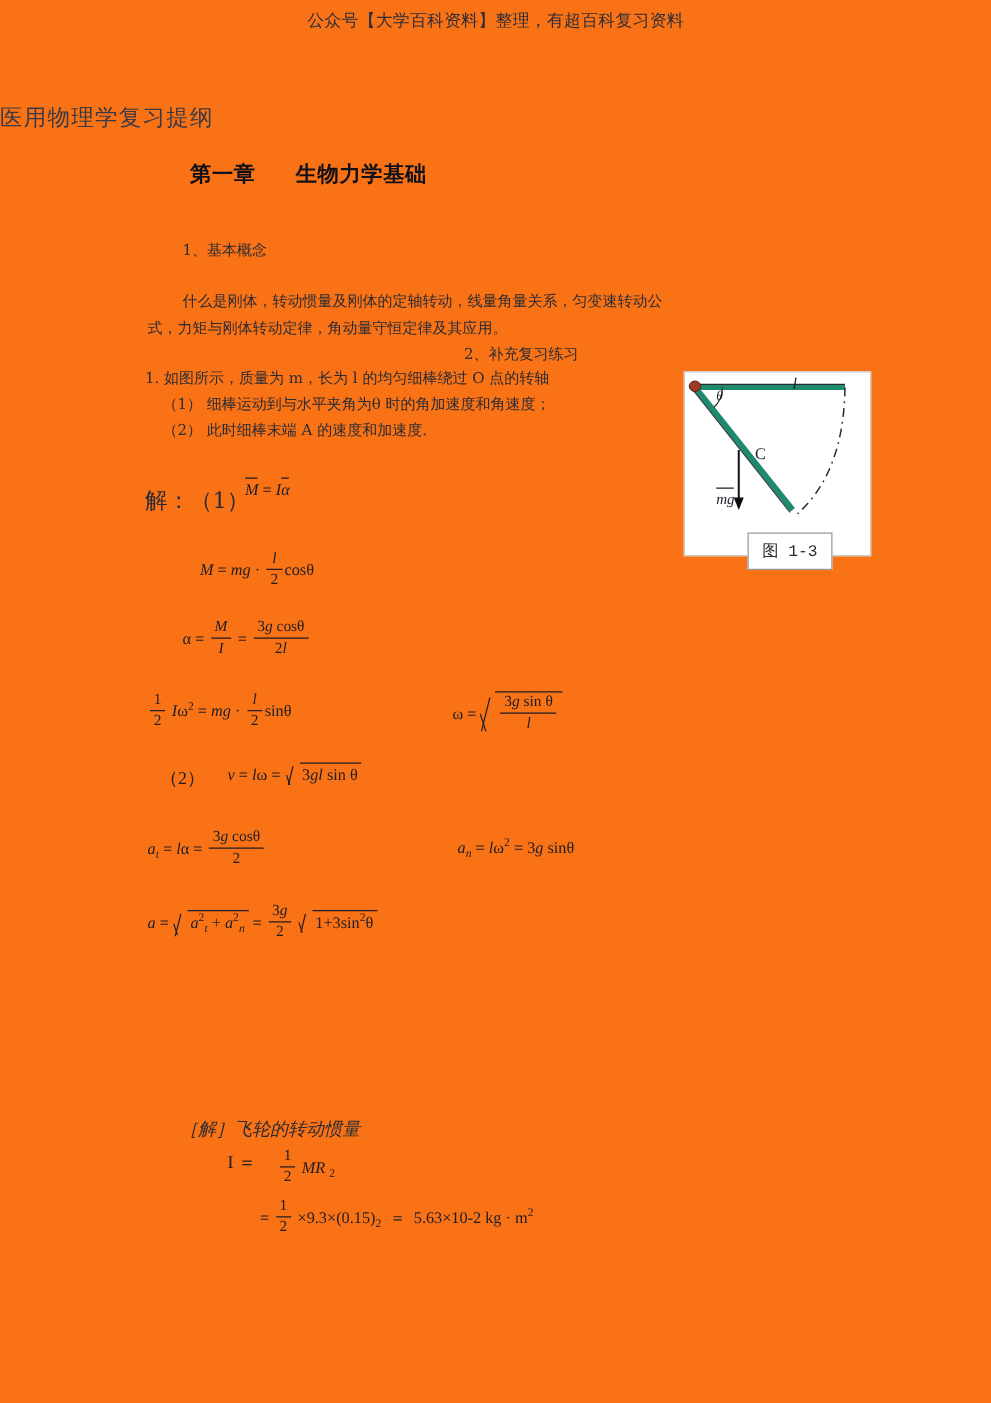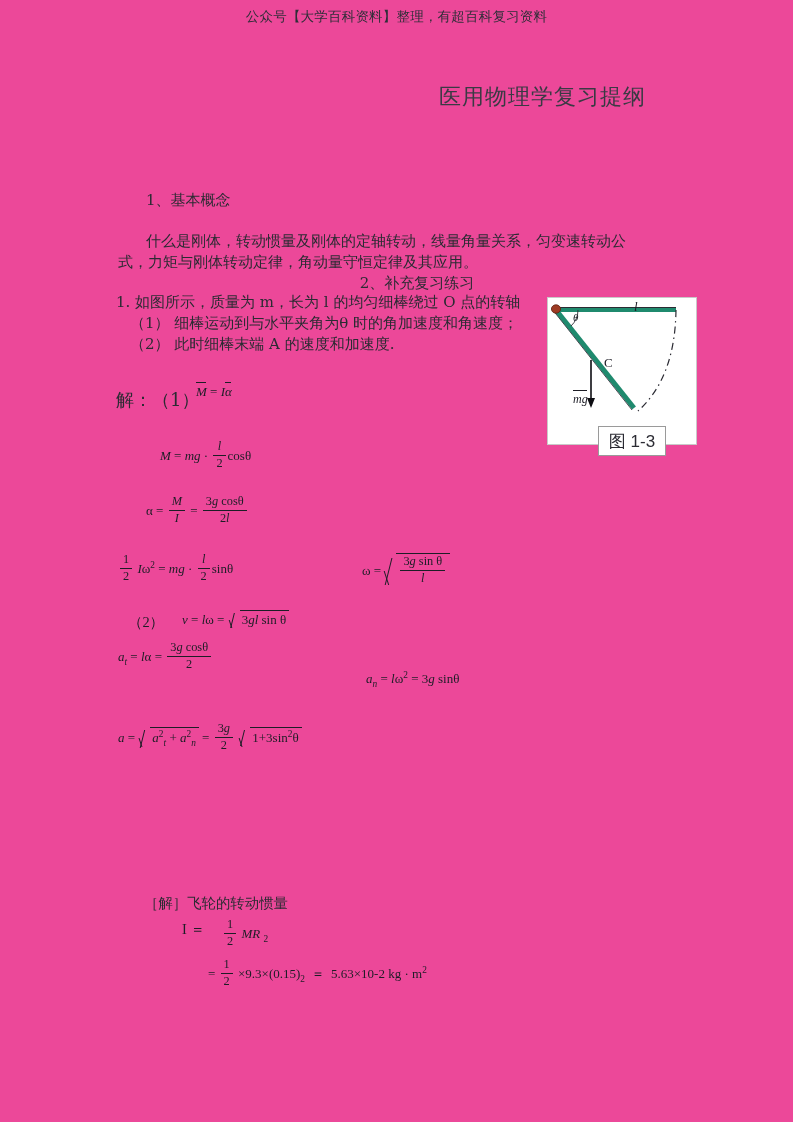--- a/index.html
+++ b/index.html
@@ -13,21 +13,21 @@
     position: relative;
     font-family: "Liberation Serif", "DejaVu Serif", serif;
     color: #2b2b33;
     overflow: hidden;
   }
 
   .page {
     position: relative;
     width: 793px;
     height: 1122px;
-    background: #ec4899;
+    background: #f97316;
   }
 
   
   .wm-header {
     position: absolute;
     top: 8px;
     left: 0;
     width: 793px;
     text-align: center;
     font-family: "DejaVu Serif", "Liberation Serif", serif;
@@ -36,44 +36,44 @@
     color: #2e2e38;
     white-space: nowrap;
   }
 
   
   .doc-title {
     position: absolute;
     top: 82px;
     left: 0;
     width: 646px;
-    text-align: right;
-    font-family: "DejaVu Serif", "Liberation Serif", serif;
-    font-size: 22px;
+    text-align: left;
+    font-family: "DejaVu Serif", "Liberation Serif", serif;
+    font-size: 18px;
     color: #3a3a44;
     letter-spacing: 1px;
   }
 
   .chapter-head {
     position: absolute;
     top: 128px;
     left: 152px;
     font-family: "DejaVu Sans", "Liberation Sans", sans-serif;
     font-size: 17px;
     font-weight: bold;
     color: #101018;
     letter-spacing: 0.5px;
     white-space: pre;
   }
 
   
   .body-block {
     position: absolute;
     font-family: "DejaVu Serif", "Liberation Serif", serif;
-    font-size: 15px;
+    font-size: 12px;
     line-height: 21px;
     color: #2b2b33;
   }
 
   #concepts { top: 190px; left: 118px; width: 570px; }
   #concepts .l1 { text-indent: 28px; }
   #concepts .l2 { text-indent: 28px; margin-top: 20px; }
   #concepts .l4 { text-indent: 28px; text-align: center; }
 
   #prob1 { top: 292px; left: 116px; width: 430px; }
@@ -89,20 +89,21 @@
     font-family: "DejaVu Serif", "Liberation Serif", serif;
     font-size: 18px;
   }
 
   .solve2-label {
     position: absolute;
     top: 894px;
     left: 144px;
     font-family: "DejaVu Serif", "Liberation Serif", serif;
     font-size: 14.4px;
+    font-style: italic;
   }
 
   
   .math {
     position: absolute;
     font-family: "Liberation Serif", "DejaVu Serif", serif;
     font-size: 13px;
     color: #1d1d26;
     white-space: nowrap;
   }
@@ -188,22 +189,22 @@
     position: absolute;
     left: 598px;
     top: 426px;
     width: 66px;
     height: 28px;
     border: 1px solid #9a9a9a;
     background: #ffffff;
     display: flex;
     align-items: center;
     justify-content: center;
-    font-family: Liberation Sans, sans-serif;
-    font-size: 17px;
+    font-family: Liberation Mono, monospace;
+    font-size: 13px;
     color: #2b2b33;
     z-index: 5;
   }
 
   .fig-label-l {
     position: absolute;
     left: 634px;
     top: 299px;
     font-family: "Liberation Serif", serif;
     font-style: italic;
@@ -239,20 +240,21 @@
 </style>
 </head>
 <body>
 
 <div class="page">
 
   <div class="wm-header">公众号【大学百科资料】整理，有超百科复习资料</div>
 
   <div class="doc-title">医用物理学复习提纲</div>
 
+  <div class="chapter-head">第一章     生物力学基础</div>
 
   <div class="body-block" id="concepts">
     <div class="l1">1、基本概念</div>
     <div class="l2">什么是刚体，转动惯量及刚体的定轴转动，线量角量关系，匀变速转动公</div>
     <div class="l3">式，力矩与刚体转动定律，角动量守恒定律及其应用。</div>
     <div class="l4">2、补充复习练习</div>
   </div>
 
   <div class="body-block" id="prob1">
     <div>1. 如图所示，质量为 m，长为 l 的均匀细棒绕过 O 点的转轴</div>
@@ -317,21 +319,21 @@
     </span></span>
   </div>
 
   <div class="math" style="top:613px; left:128px; font-size:14.4px;">（2）</div>
   <div class="math" style="top:610px; left:182px;">
     <span class="mi">v</span> <span class="mup">=</span> <span class="mi">l</span><span class="mup">ω</span>
     <span class="mup">=</span>
     <span class="sqrt"><span class="radicand"><span class="mup">3</span><span class="mi">gl</span> <span class="mup">sin θ</span></span></span>
   </div>
 
-  <div class="math" style="top:641px; left:118px;">
+  <div class="math" style="top:663px; left:118px;">
     <span class="mi">a</span><span class="sub mi">t</span> <span class="mup">=</span>
     <span class="mi">l</span><span class="mup">α</span> <span class="mup">=</span>
     <span class="frac"><span class="num"><span class="mup">3</span><span class="mi">g</span> <span class="mup">cosθ</span></span><span class="den mup">2</span></span>
   </div>
 
   <div class="math" style="top:670px; left:366px;">
     <span class="mi">a</span><span class="sub mi">n</span> <span class="mup">=</span>
     <span class="mi">l</span><span class="mup">ω</span><span class="sup mup">2</span> <span class="mup">=</span>
     <span class="mup">3</span><span class="mi">g</span> <span class="mup">sinθ</span>
   </div>

